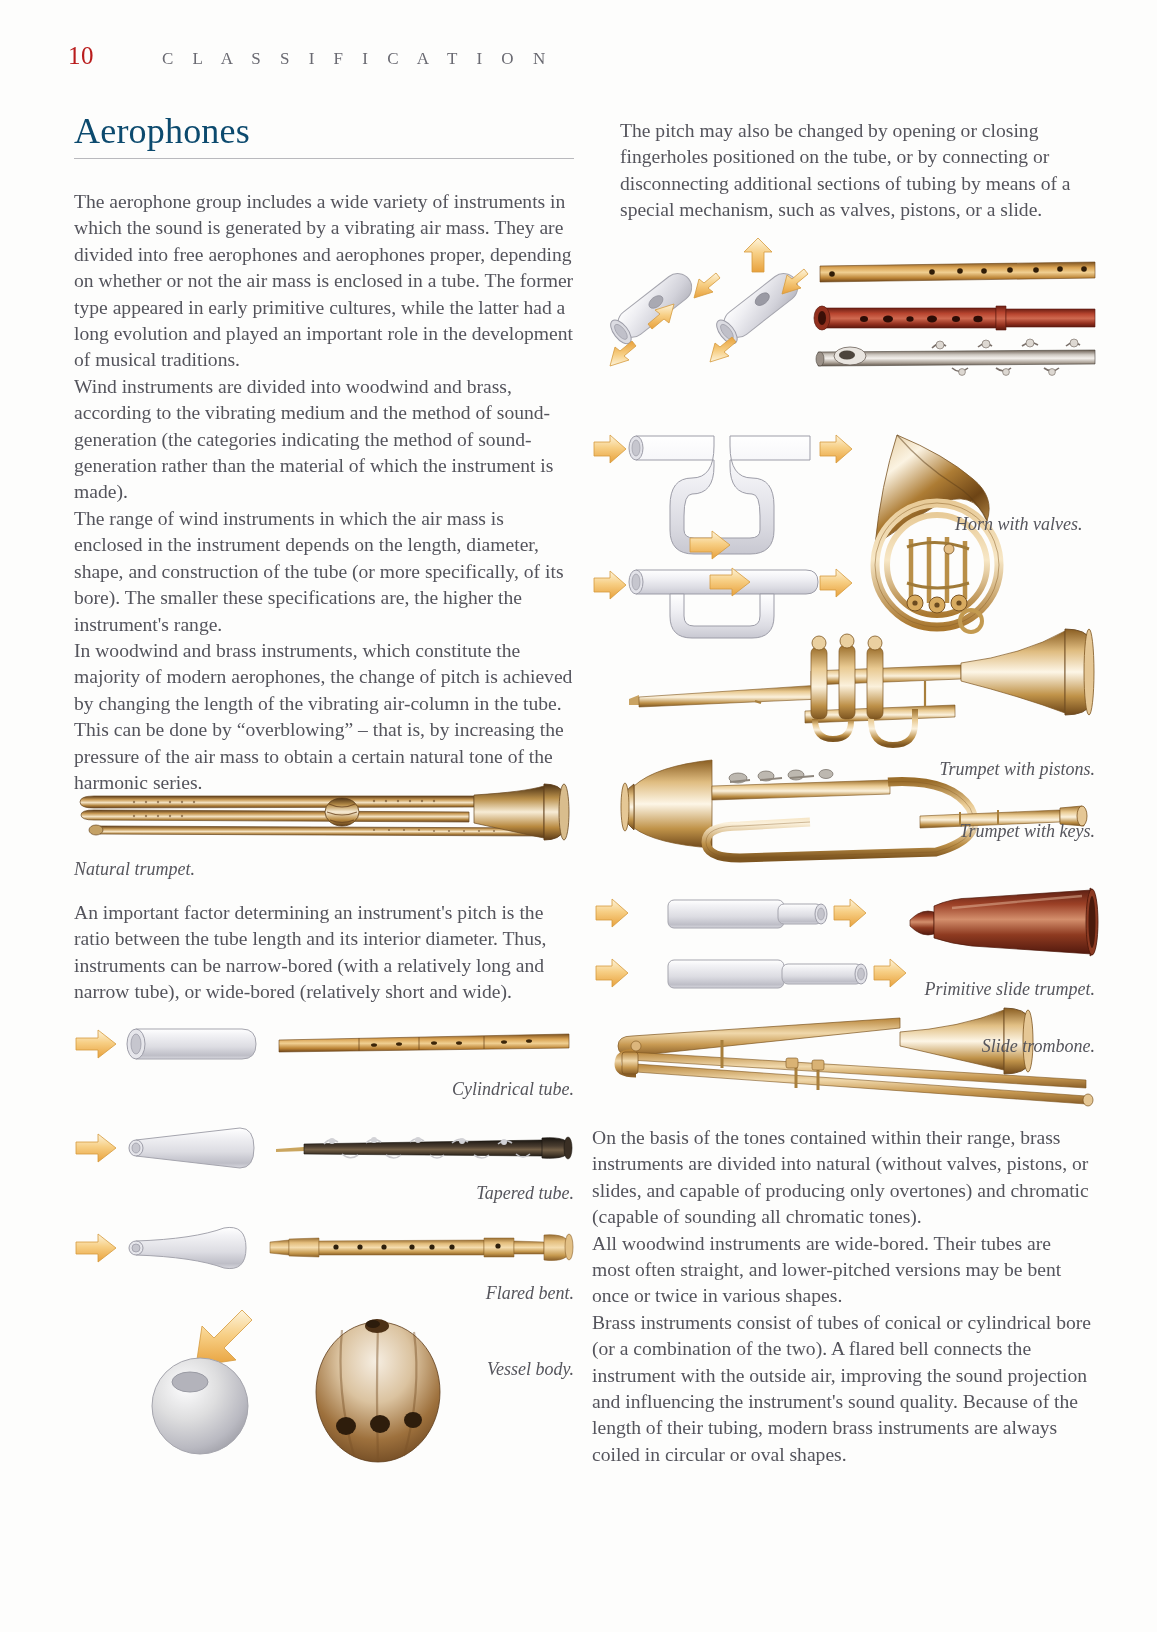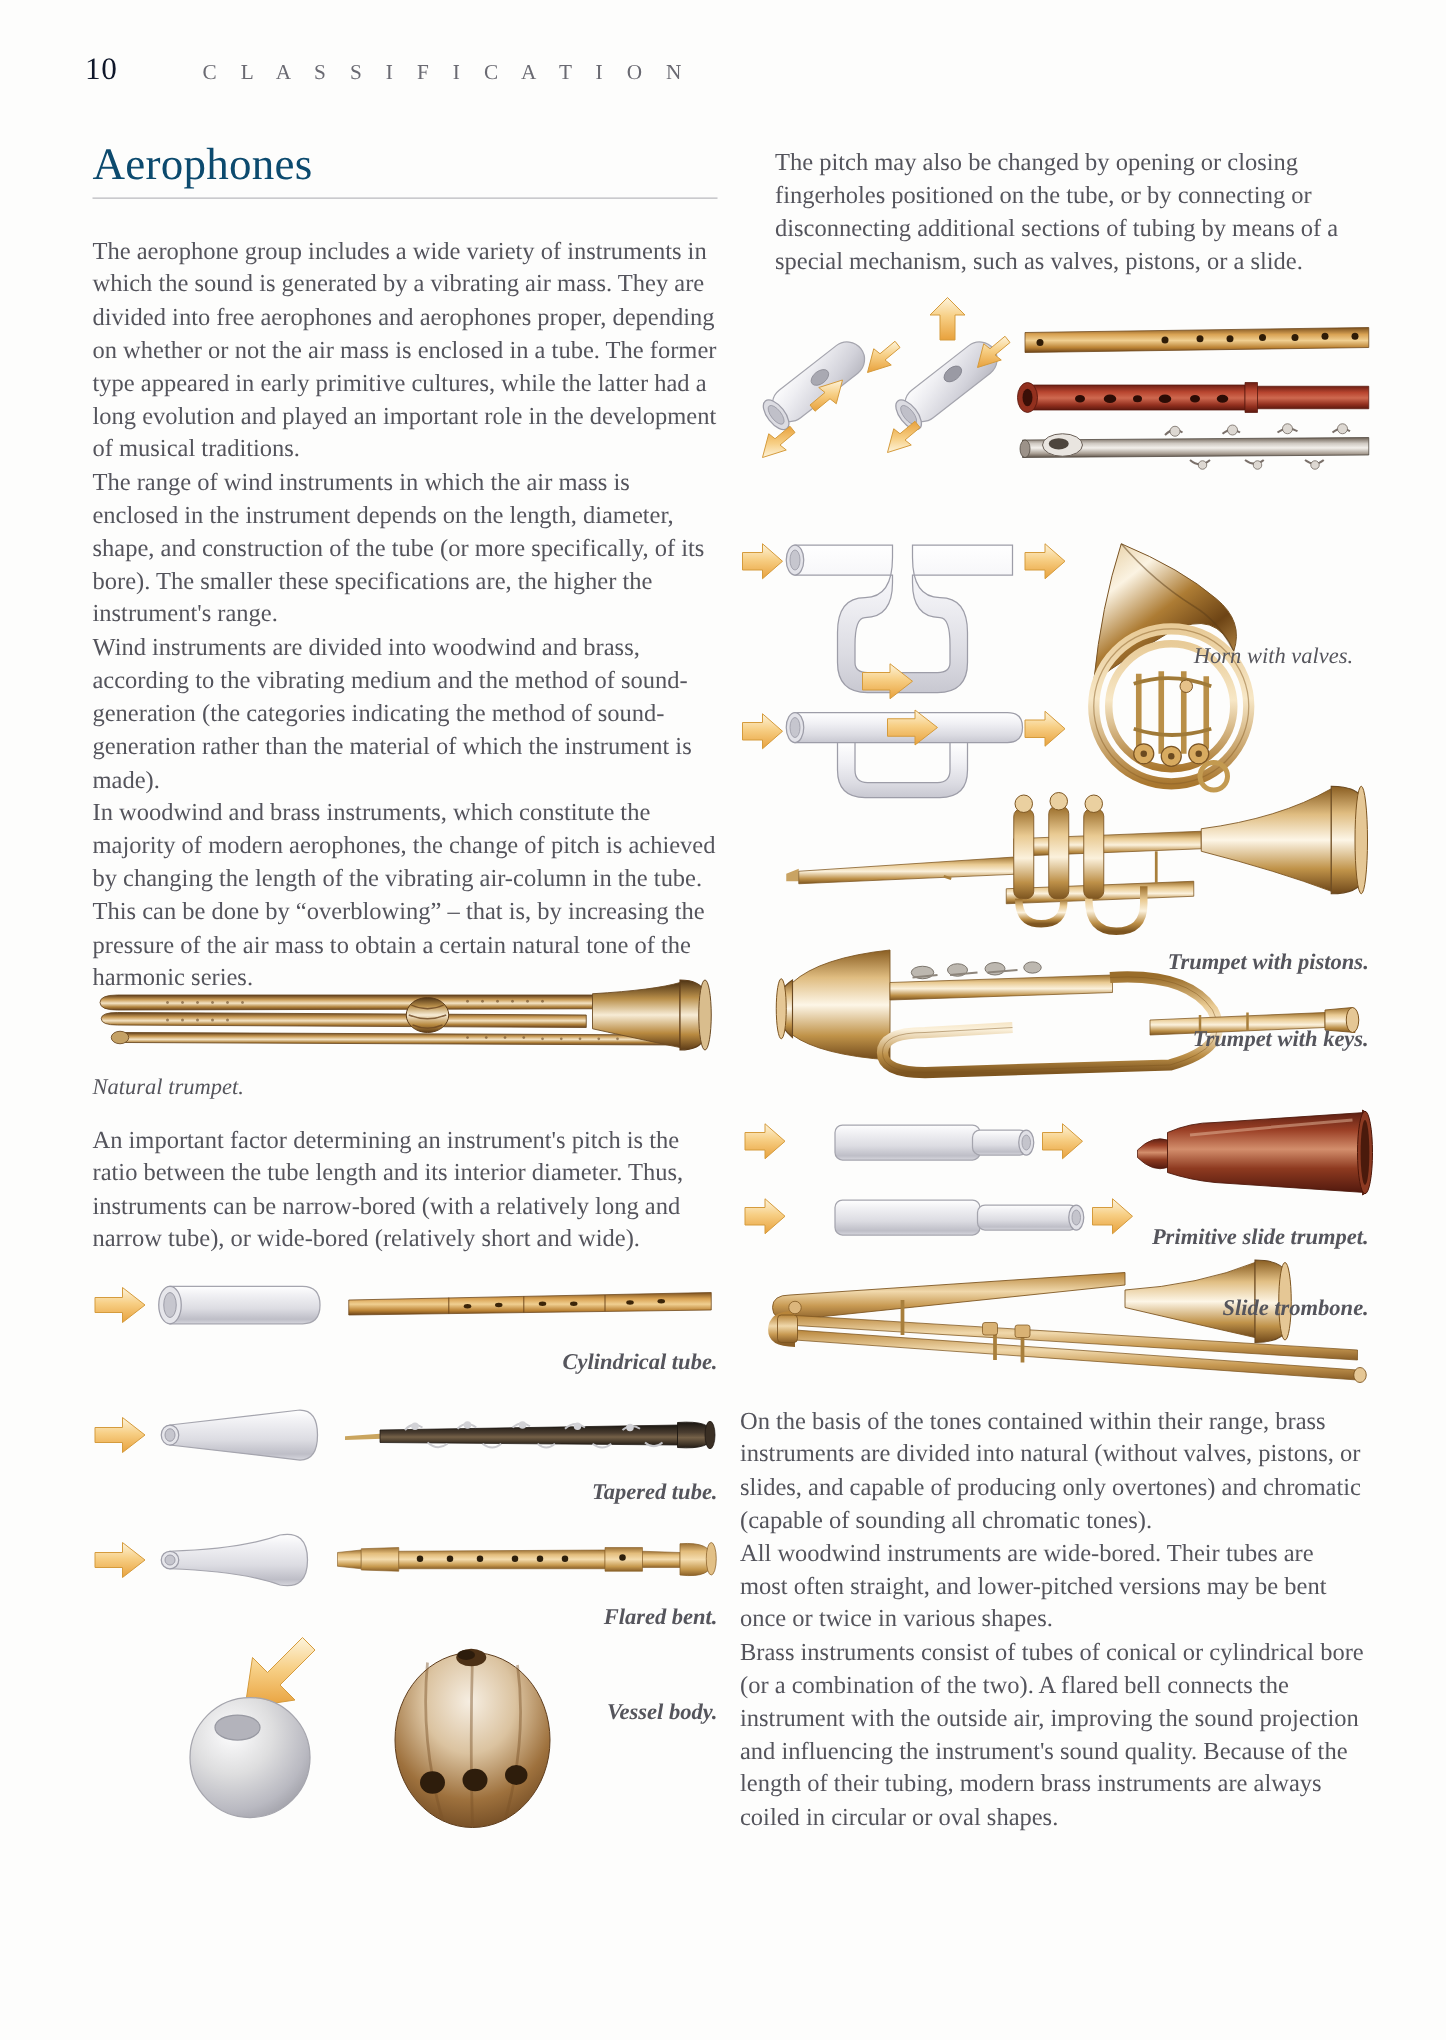--- a/index.html
+++ b/index.html
@@ -22,21 +22,21 @@
     position: absolute;
     top: 42px;
     left: 68px;
     width: 560px;
     height: 30px;
     display: flex;
     align-items: baseline;
   }
   .folio {
     font-size: 25px;
-    color: #0f172a;
+    color: #b91c1c;
     letter-spacing: 0.5px;
   }
   .running-title {
     margin-left: 68px;
     font-size: 17px;
     letter-spacing: 7.5px;
     color: #6a6a72;
   }
 
   
@@ -76,43 +76,43 @@
     text-align: left;
   }
   p.body + p.body { margin-top: 0; }
 
   .caption {
     font-style: italic;
     font-size: 18px;
     color: #55555c;
     line-height: 22px;
   }
-  .caption.right { text-align: right; font-weight: bold; }
+  .caption.right { text-align: right; }
 
   
   .fig { position: absolute; }
 
   svg { display: block; overflow: visible; }
 </style>
 </head>
 <body>
 
 <div class="page">
 
   <div class="running-head">
     <span class="folio">10</span>
     <span class="running-title">C L A S S I F I C A T I O N</span>
   </div>
 
   <div class="col-left">
     <h1 class="section-title">Aerophones</h1>
     <hr class="title-rule">
     <p class="body">The aerophone group includes a wide variety of instruments in which the sound is generated by a vibrating air mass. They are divided into free aerophones and aerophones proper, depending on whether or not the air mass is enclosed in a tube. The former type appeared in early primitive cultures, while the latter had a long evolution and played an important role in the development of musical traditions.</p>
+    <p class="body">Wind instruments are divided into woodwind and brass, according to the vibrating medium and the method of sound-generation (the categories indicating the method of sound-generation rather than the material of which the instrument is made).</p>
     <p class="body">The range of wind instruments in which the air mass is enclosed in the instrument depends on the length, diameter, shape, and construction of the tube (or more specifically, of its bore). The smaller these specifications are, the higher the instrument's range.</p>
-    <p class="body">Wind instruments are divided into woodwind and brass, according to the vibrating medium and the method of sound-generation (the categories indicating the method of sound-generation rather than the material of which the instrument is made).</p>
     <p class="body">In woodwind and brass instruments, which constitute the majority of modern aerophones, the change of pitch is achieved by changing the length of the vibrating air-column in the tube. This can be done by “overblowing” – that is, by increasing the pressure of the air mass to obtain a certain natural tone of the harmonic series.</p>
   </div>
 
   <div class="fig" style="left:74px; top:782px; width:500px; height:70px;">
     <svg width="500" height="70" viewBox="0 0 500 70">
       <defs>
         <linearGradient id="brassTube" x1="0" y1="0" x2="0" y2="1">
           <stop offset="0%" stop-color="#5b3a18"></stop>
           <stop offset="30%" stop-color="#c89a55"></stop>
           <stop offset="55%" stop-color="#f3e2c2"></stop>

